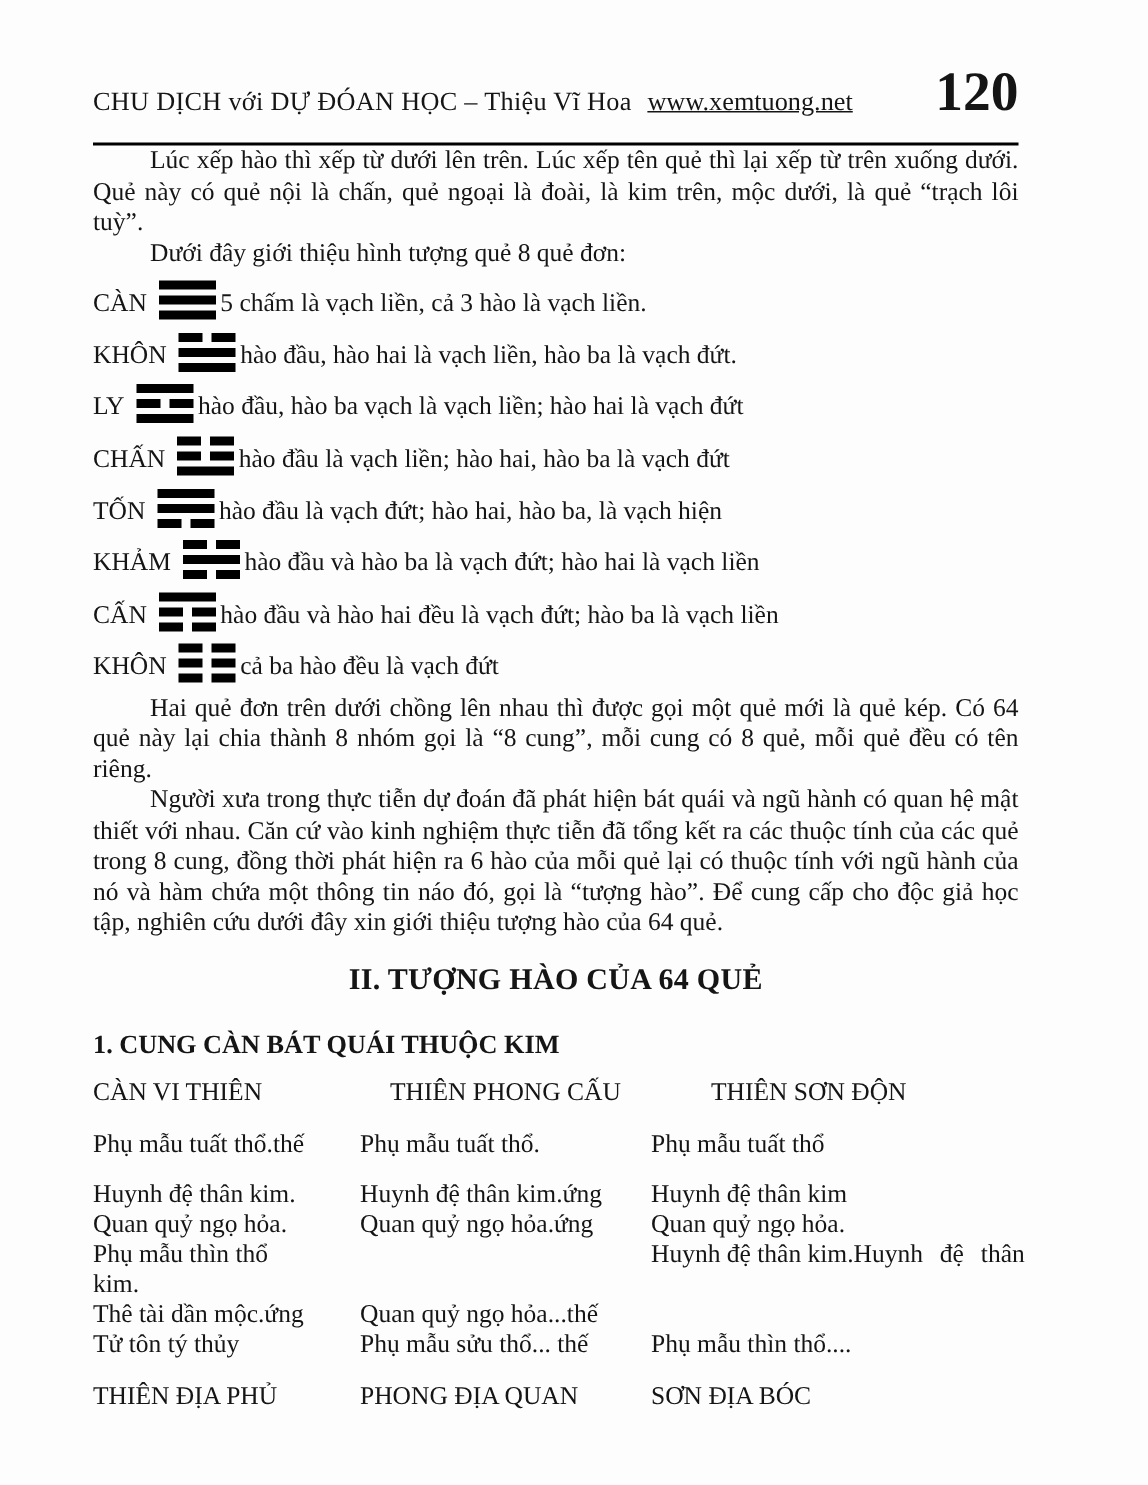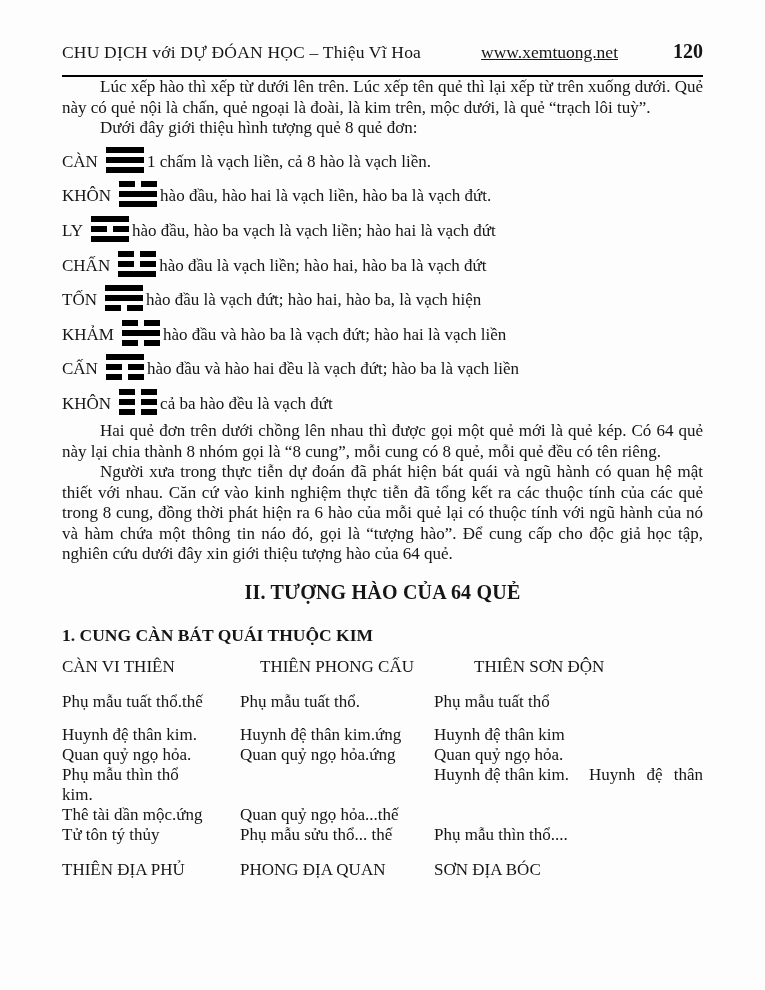--- a/index.html
+++ b/index.html
@@ -3,31 +3,31 @@
 <meta charset="utf-8">
 <style>
   html, body { margin: 0; padding: 0; }
   body {
     width: 765px; height: 990px;
     background: #fdfdfd;
     color: #151515;
     font-family: "Liberation Serif", "DejaVu Serif", serif;
     overflow: hidden;
   }
-  .page { padding: 40px 62px 0 62px; box-sizing: border-box; }
+  .page { padding: 40px 86px 0 62px; box-sizing: border-box; }
 
   
   .header-bar {
     display: flex; align-items: baseline;
     border-bottom: 2px solid #000;
     padding-bottom: 12px;
   }
   .book-title { font-size: 17.5px; flex: 1; letter-spacing: 0.2px; }
   .site-url { font-size: 17.5px; text-decoration: underline; margin-right: 55px; }
-  .page-num { font-size: 20px; font-weight: bold; }
+  .page-num { font-size: 37px; font-weight: bold; }
 
   
   p.body-p {
     margin: 0; font-size: 17px; line-height: 20.5px;
     text-align: justify; text-indent: 38px;
   }
   .intro-p1 { margin-top: 27px; }
 
   
   .trigram-list { margin-top: 6px; }
@@ -78,21 +78,21 @@
   <p class="body-p">Dưới đây giới thiệu hình tượng quẻ 8 quẻ đơn:</p>
 
   <div class="trigram-list">
     <div class="trigram-row">
       <span class="trigram-name">CÀN</span>
       <span class="trigram-symbol">
           <div class="bar solid"></div>
           <div class="bar solid"></div>
           <div class="bar solid"></div>
         </span>
-      <span class="trigram-desc">1 chấm là vạch liền, cả 8 hào là vạch liền.</span>
+      <span class="trigram-desc">5 chấm là vạch liền, cả 3 hào là vạch liền.</span>
     </div>
     <div class="trigram-row">
       <span class="trigram-name">KHÔN</span>
       <span class="trigram-symbol">
           <div class="bar broken">
             <i></i>
             <i></i>
           </div>
           <div class="bar solid"></div>
           <div class="bar solid"></div>

